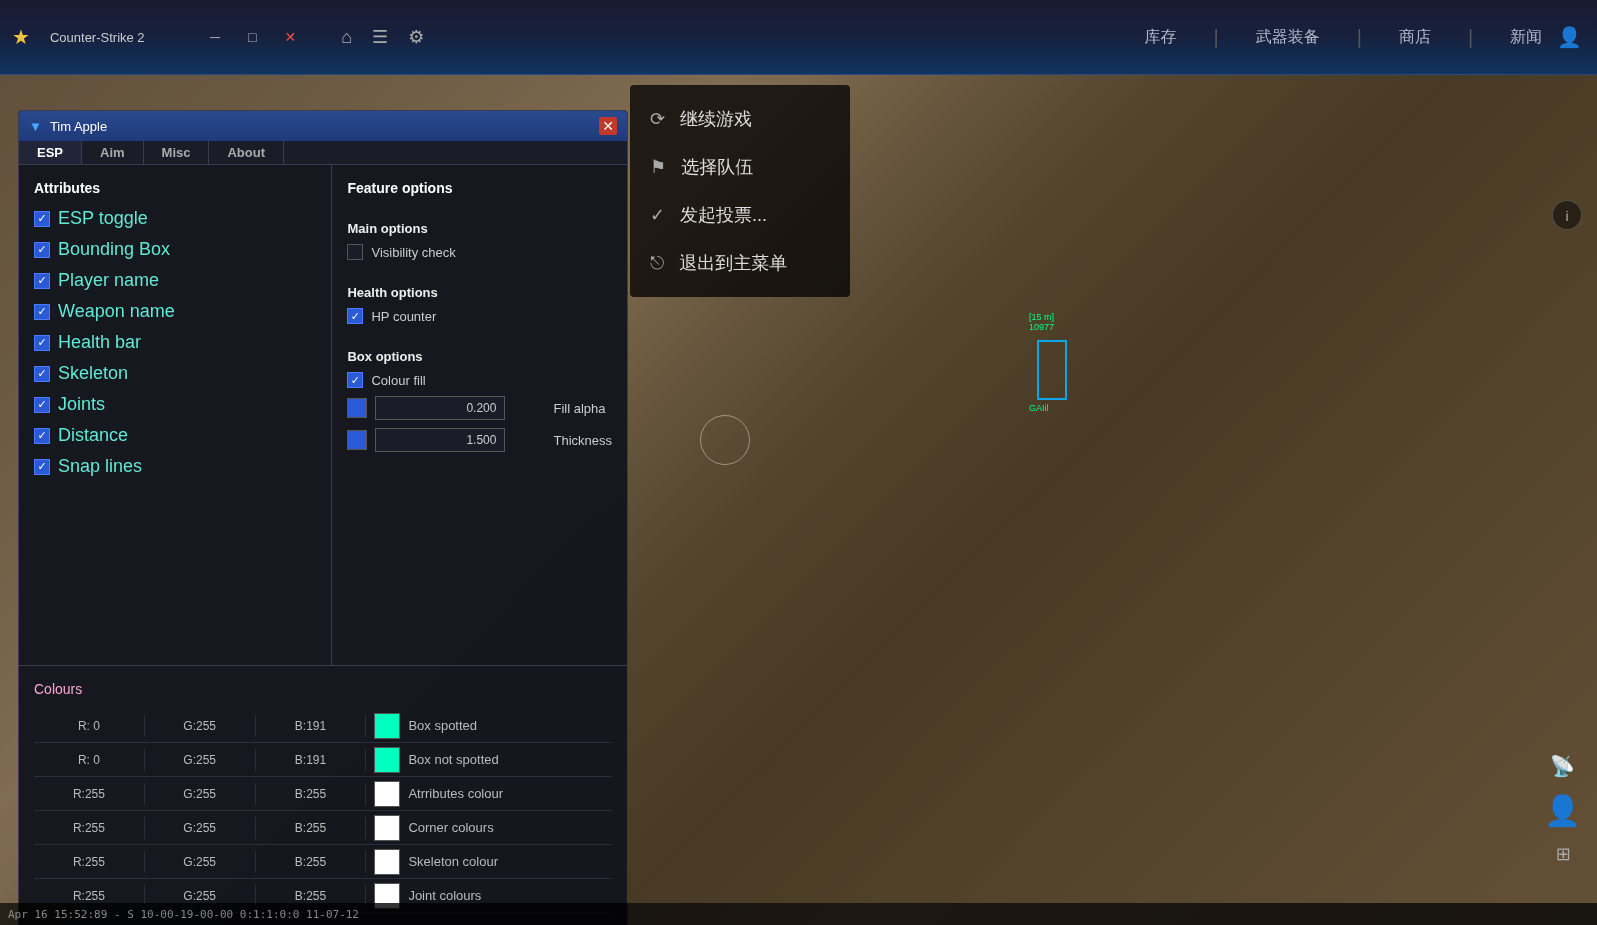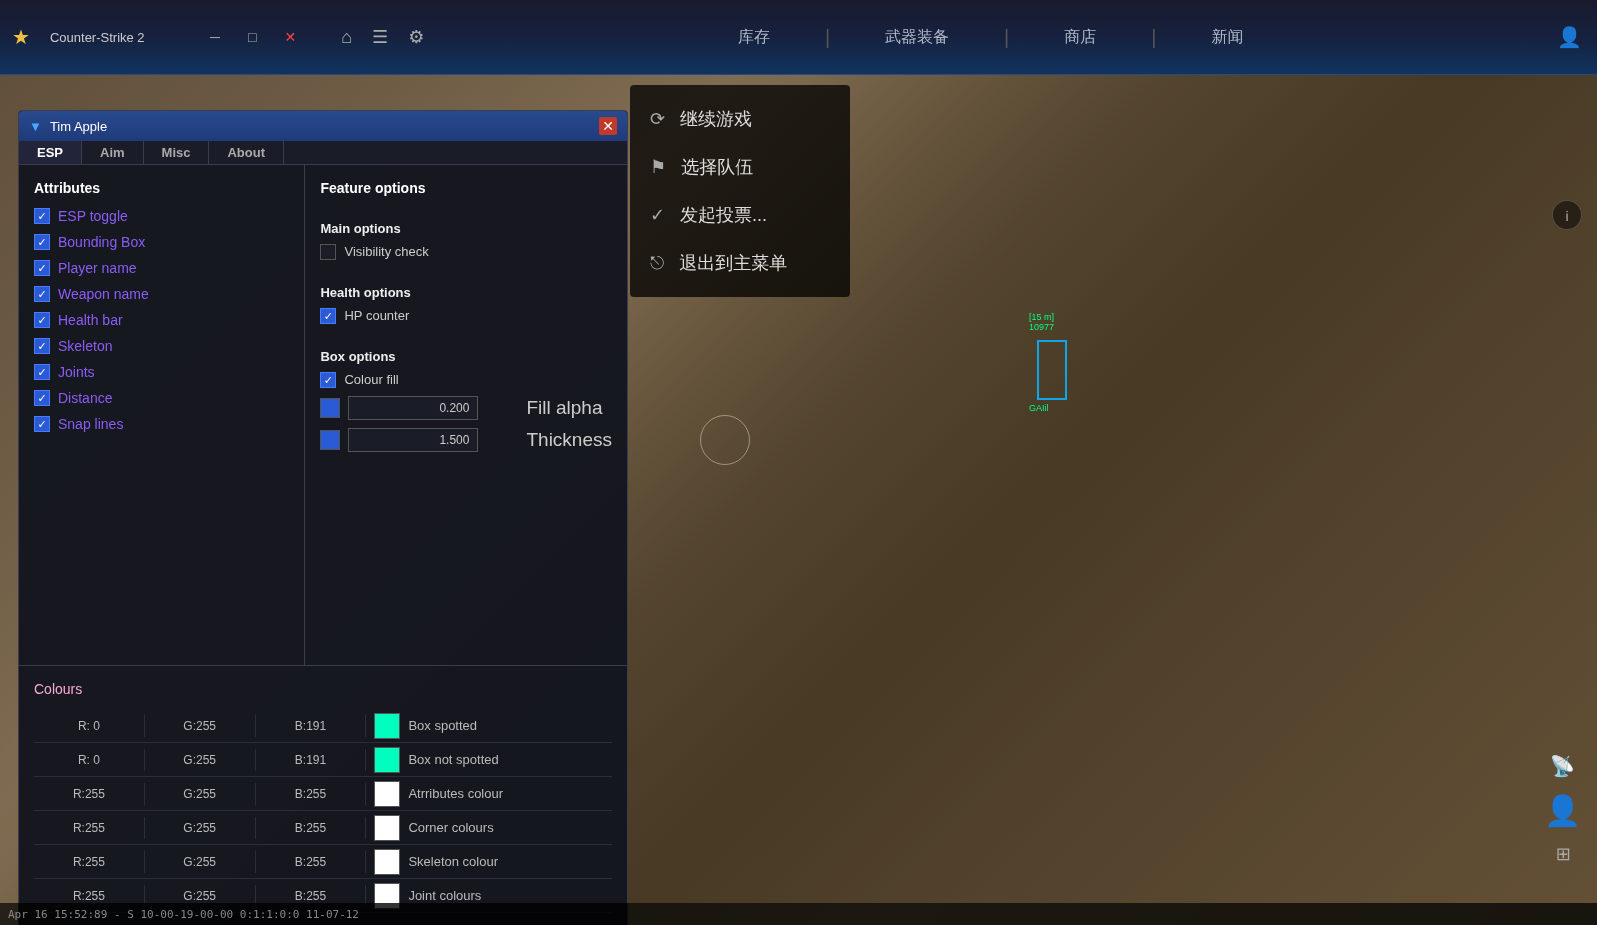--- a/index.html
+++ b/index.html
@@ -43,22 +43,22 @@
 
     .app-title {
       color: #ccc;
       font-size: 13px;
       font-weight: 500;
     }
 
     .top-bar-center {
       flex: 1;
       display: flex;
-      justify-content: center;
-      gap: 40px;
+      justify-content: flex-end;
+      gap: 22px;
     }
 
     .nav-item {
       color: #b0b8c8;
       font-size: 16px;
       cursor: pointer;
       padding: 5px 15px;
     }
 
     .nav-separator {
@@ -223,22 +223,22 @@
       flex-shrink: 0;
     }
 
     .checkbox::after {
       content: '✓';
       color: #fff;
       font-size: 11px;
     }
 
     .attr-label {
-      color: #8b5cf6;
-      font-size: 14px;
+      color: #5eead4;
+      font-size: 18px;
     }
 
     
     .feat-col {
       flex: 1;
       padding: 15px;
     }
 
     .feat-title {
       font-size: 14px;
@@ -249,21 +249,21 @@
 
     .section-title {
       font-size: 13px;
       font-weight: bold;
       color: #eee;
       margin: 25px 0 8px 0;
     }
 
     .option-row {
       display: flex;
-      align-items: flex-start;
+      align-items: center;
       gap: 8px;
       margin-bottom: 8px;
     }
 
     .checkbox-empty {
       width: 16px;
       height: 16px;
       background: #1a1d28;
       border: 1px solid #555;
       display: flex;
@@ -299,21 +299,21 @@
       background: #1a1d28;
       border: 1px solid #555;
       color: #ccc;
       font-size: 12px;
       text-align: right;
       padding-right: 8px;
     }
 
     .num-label {
       color: #ccc;
-      font-size: 19px;
+      font-size: 13px;
       margin-left: 40px;
     }
 
     
     .colours-section {
       padding: 15px;
       border-top: 1px solid #3a3d50;
     }
 
     .colours-title {

